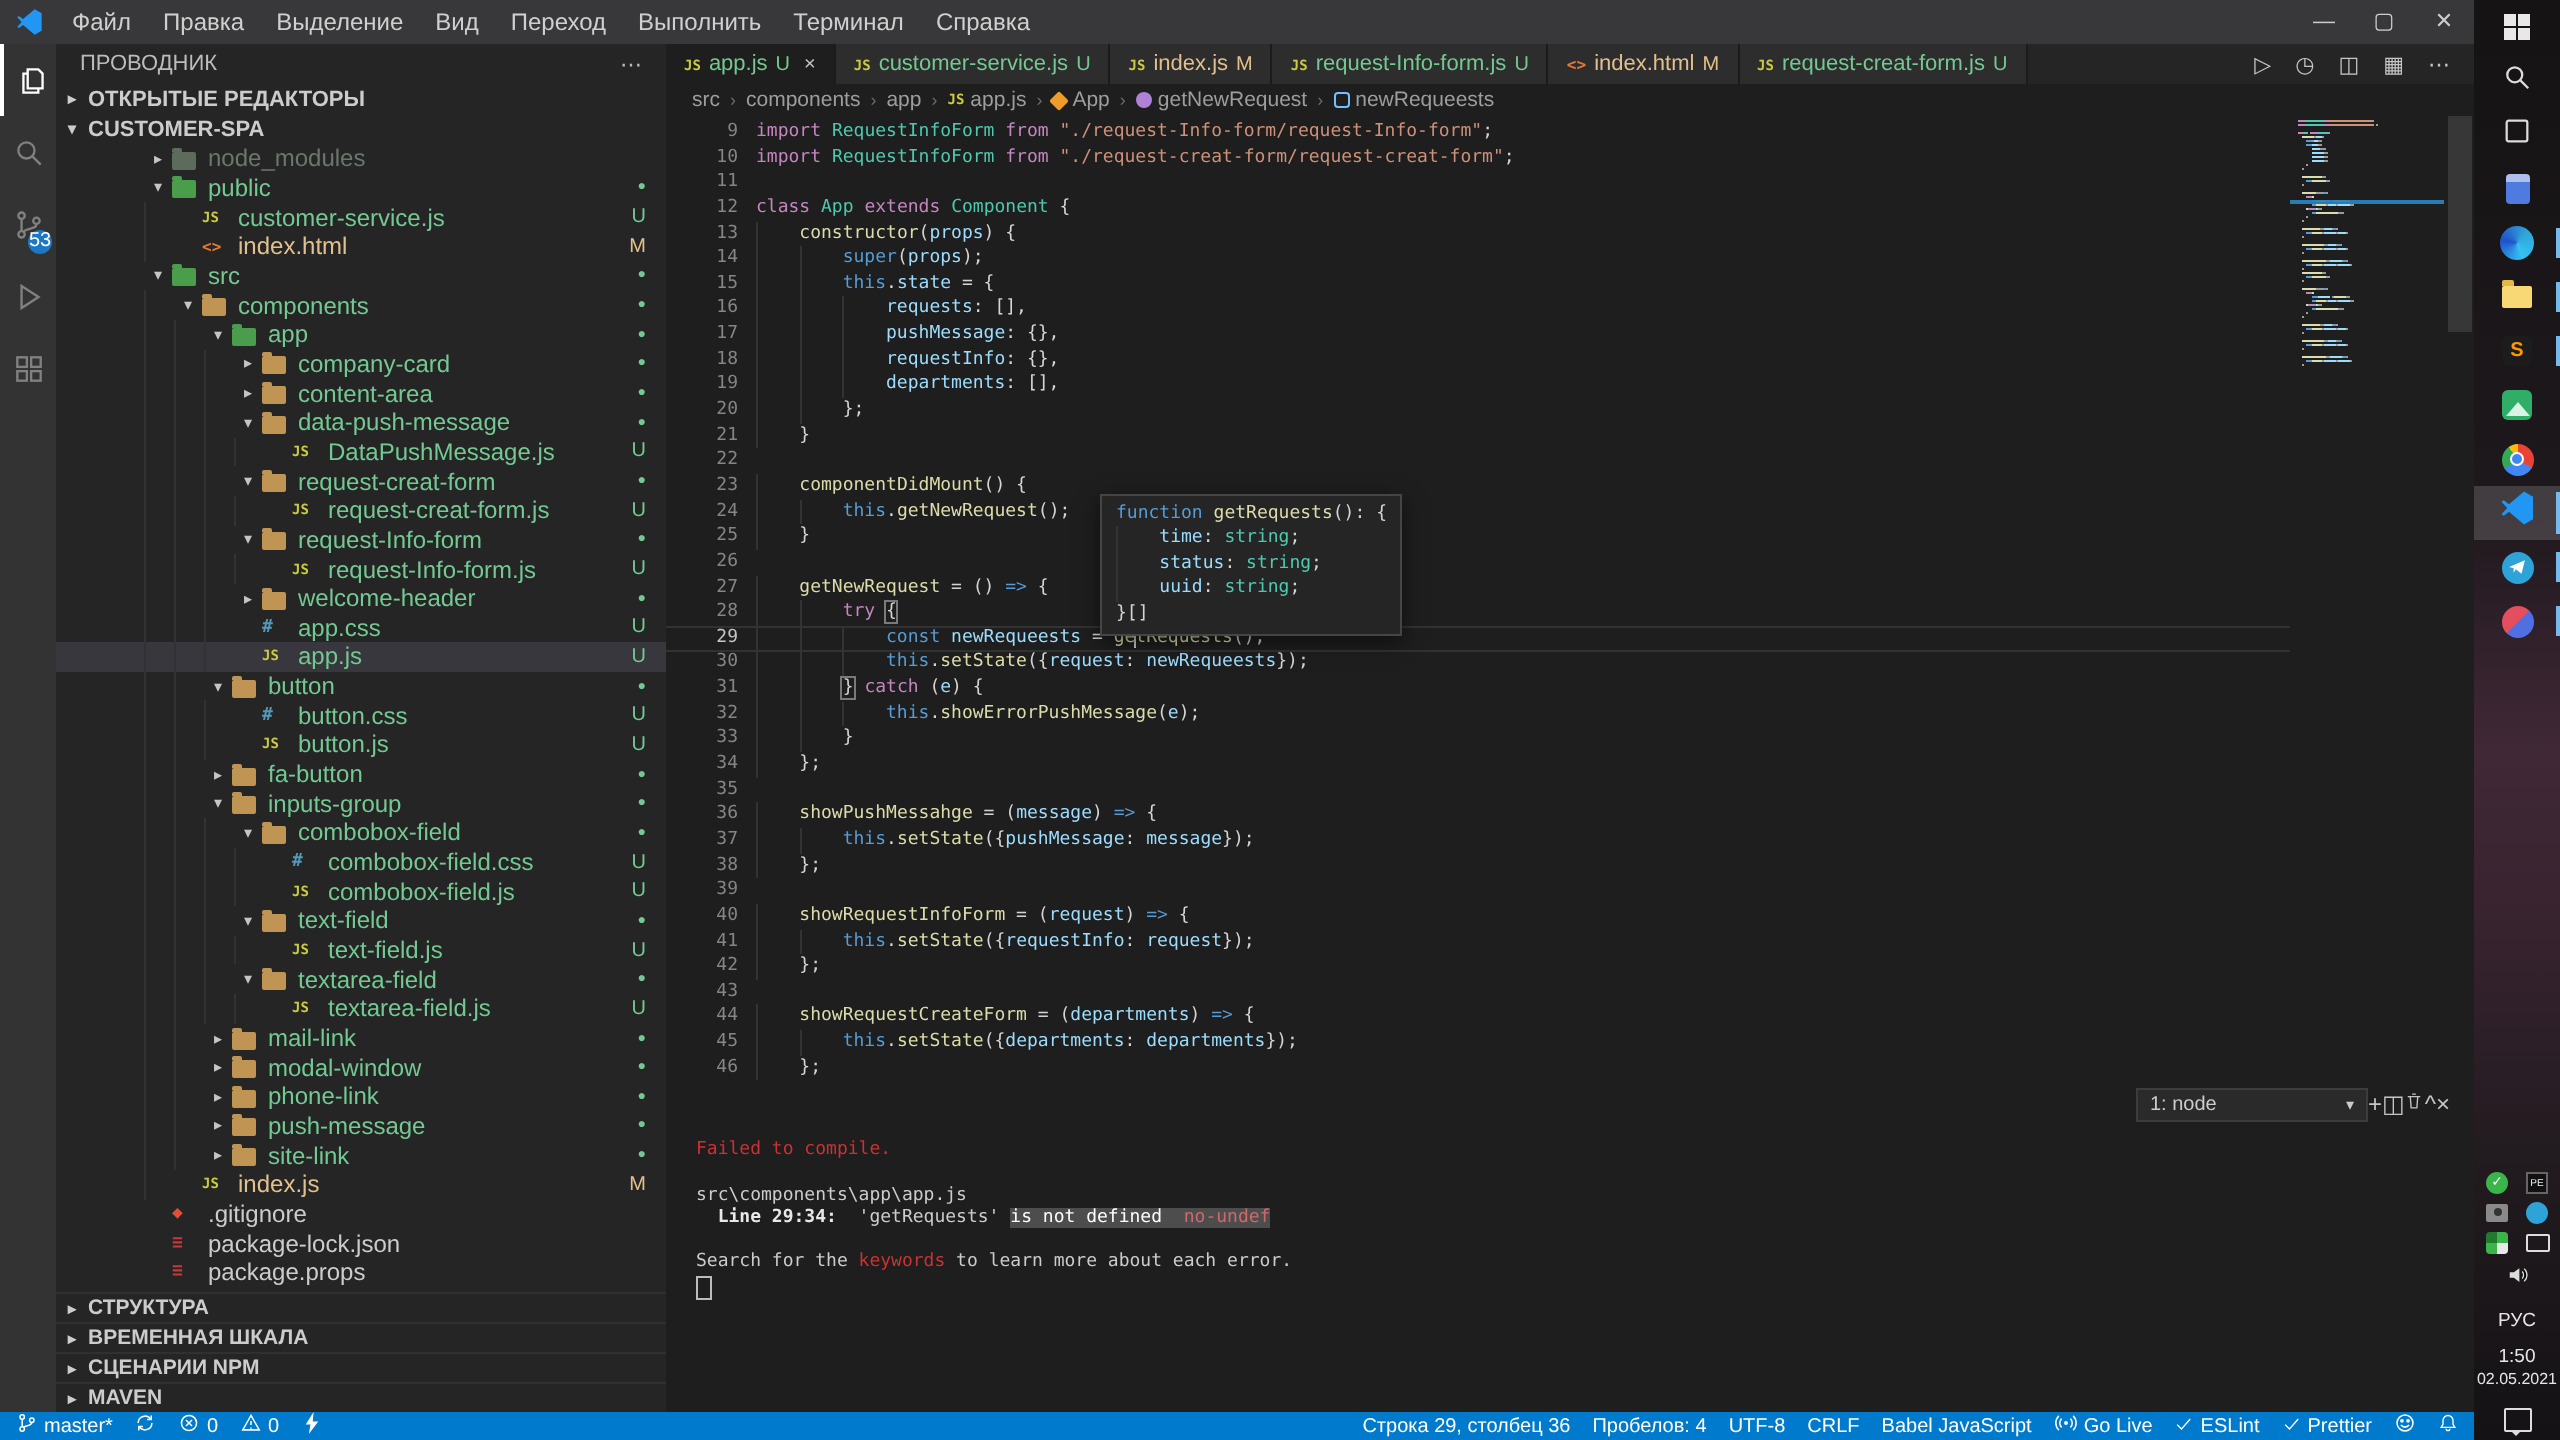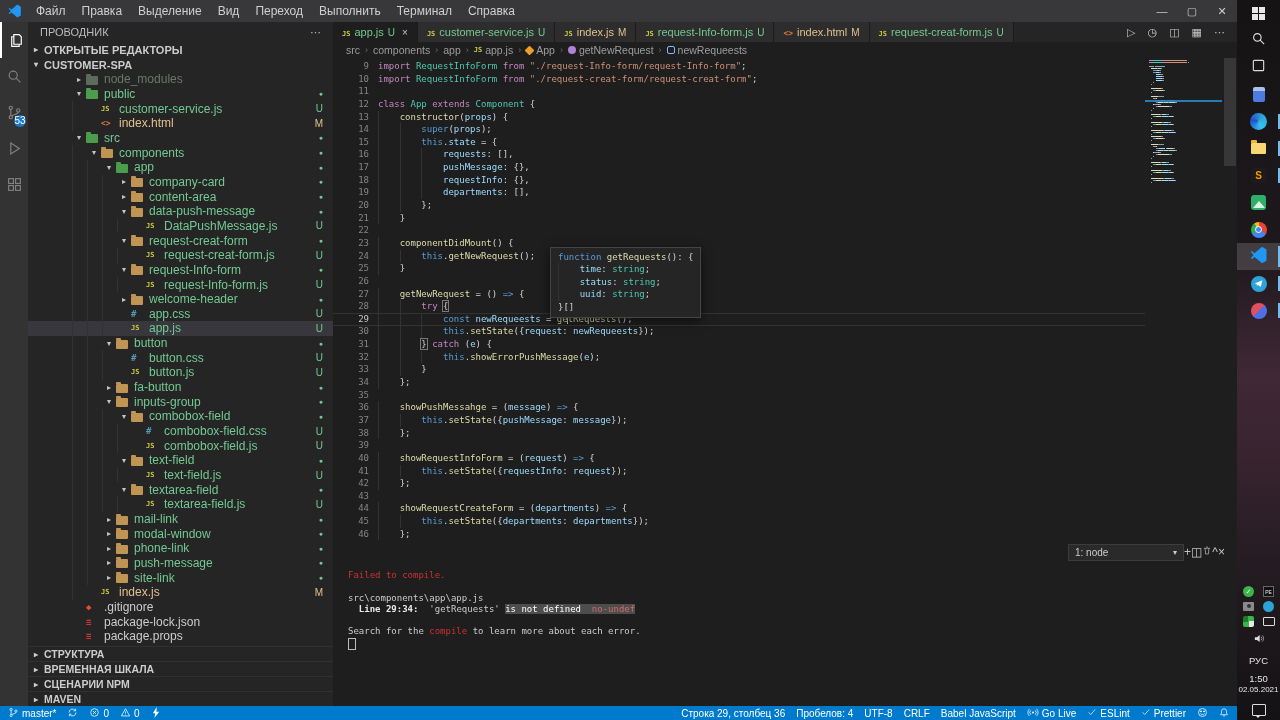--- a/index.html
+++ b/index.html
@@ -1028,21 +1028,21 @@
             <span>^</span>
             <span>×</span>
           </div>
       </div>
       <div class="panel-content" id="terminal">
           <div class="tline"><span class="tm-r">Failed to compile.</span></div>
           <div class="tline">&nbsp;</div>
           <div class="tline"><span class="tm-p">src\components\app\app.js</span></div>
           <div class="tline"><span class="tm-b">  Line 29:34:</span><span class="tm-p">  'getRequests' </span><span class="tm-hl">is not defined </span><span class="tm-hlr"> no-undef</span></div>
           <div class="tline">&nbsp;</div>
-          <div class="tline"><span class="tm-p">Search for the </span><span class="tm-r">compile</span><span class="tm-p"> to learn more about each error.</span></div>
+          <div class="tline"><span class="tm-p">Search for the </span><span class="tm-r">keywords</span><span class="tm-p"> to learn more about each error.</span></div>
           <div class="tline"><span class="tm-cur"></span></div>
         </div>
     </div>
   </div>
 
   <div class="statusbar">
     <div class="sb-left" id="status-left">
         <div class="st-item">
           <span><svg width="11" height="11" viewBox="0 0 16 16">
               <circle cx="4.5" cy="3.6" r="1.6"></circle>

